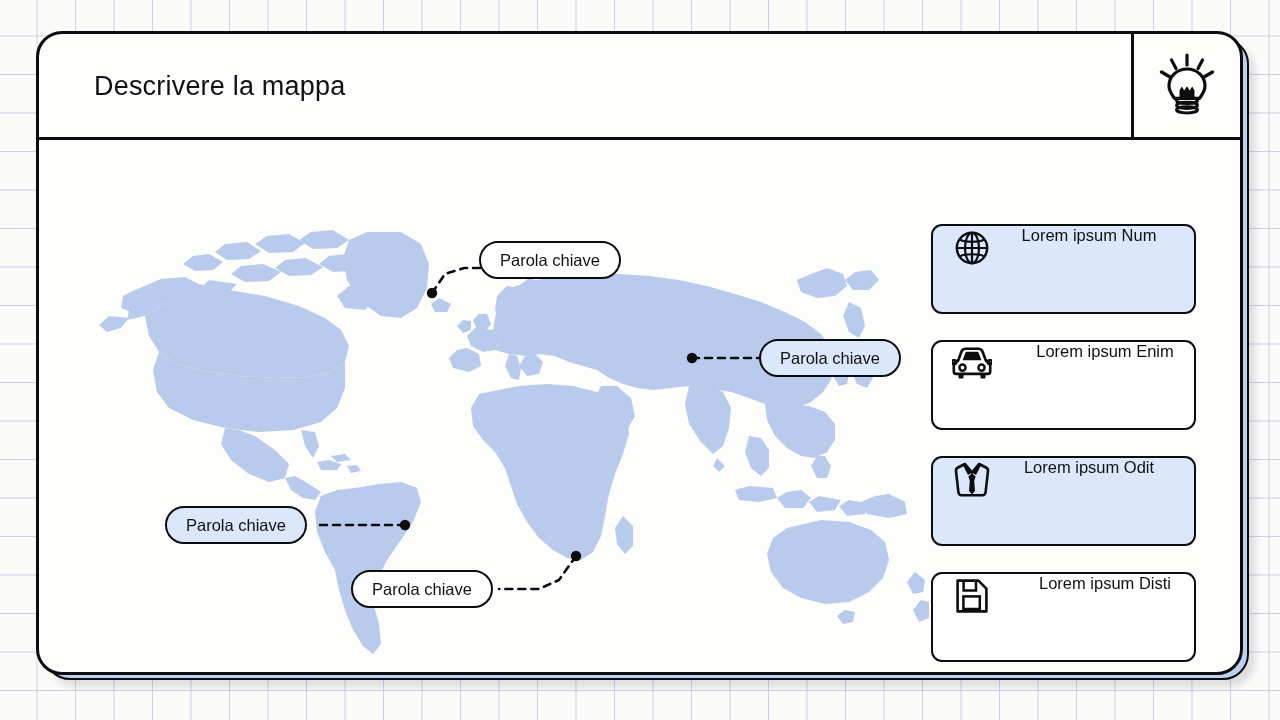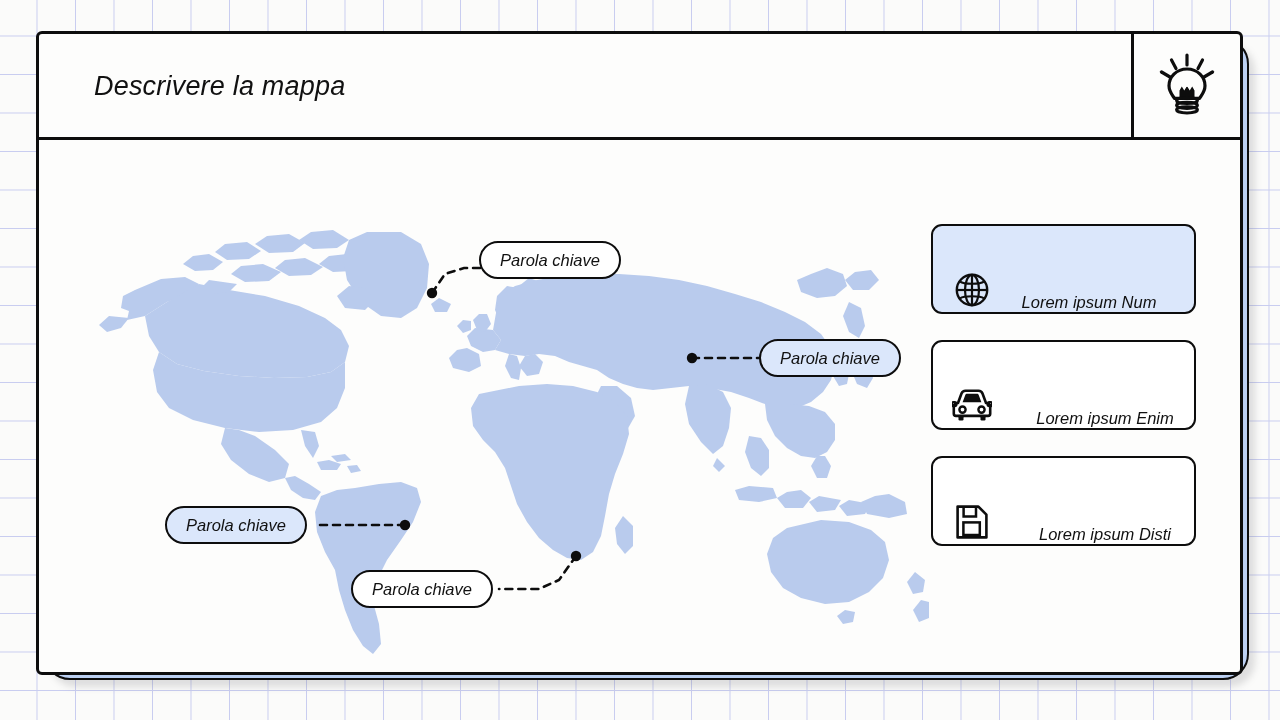--- a/index.html
+++ b/index.html
@@ -38,23 +38,22 @@
 
   
   .panel {
     position: absolute;
     left: 36px;
     top: 31px;
     width: 1201px;
     height: 638px;
     background: #fdfdfc;
     border: 3px solid #0d0d0d;
-    border-radius: 6px;
+    border-radius: 26px;
     overflow: hidden;
-    font-style: italic;
   }
 
   
   .header {
     position: absolute;
     left: 0;
     top: 0;
     width: 100%;
     height: 106px;
     border-bottom: 3px solid #0d0d0d;
@@ -122,21 +121,21 @@
 
   
   .cards {
     position: absolute;
     right: 44px;
     top: 84px;
     width: 265px;
   }
   .info-card {
     display: flex;
-    align-items: flex-end;
+    align-items: flex-start;
     height: 90px;
     border: 2.6px solid #0d0d0d;
     border-radius: 11px;
     margin-bottom: 26px;
     box-sizing: border-box;
     padding-left: 17px;
   }
   .info-card.filled { background: #dbe7fb; }
   .info-card.plain  { background: #ffffff; gap: 32px; }
   .info-card .ic {
@@ -365,20 +364,33 @@
               <circle cx="29.5" cy="20.6" r="3.1" fill="none" stroke="#0d0d0d" stroke-width="2.4"></circle>
               <rect x="6.5" y="27" width="5" height="4.4" rx="1.2" fill="#0d0d0d"></rect>
               <rect x="28.5" y="27" width="5" height="4.4" rx="1.2" fill="#0d0d0d"></rect>
               <rect x="0" y="13" width="4.4" height="4.2" rx="1.6" fill="none" stroke="#0d0d0d" stroke-width="2.2"></rect>
               <rect x="35.6" y="13" width="4.4" height="4.2" rx="1.6" fill="none" stroke="#0d0d0d" stroke-width="2.2"></rect>
             </svg>
           </span>
           <span class="lbl">Lorem ipsum Enim</span>
         </div>
 
+        <div class="info-card filled">
+          <span class="ic">
+            <svg width="38" height="38" viewBox="0 0 38 38">
+              <path d="M12 3 L5 6.5 C3.4 7.3 2.8 8.6 3 10.2 L5.4 31.2 C5.6 33 6.8 34.2 8.6 34.2
+                       L29.4 34.2 C31.2 34.2 32.4 33 32.6 31.2 L35 10.2 C35.2 8.6 34.6 7.3 33 6.5
+                       L26 3 L19 11.5 Z" fill="none" stroke="#0d0d0d" stroke-width="2.6" stroke-linejoin="round"></path>
+              <path d="M12 3 L19 11.5 L15 14 L10.5 5.2 Z" fill="#0d0d0d"></path>
+              <path d="M26 3 L19 11.5 L23 14 L27.5 5.2 Z" fill="#0d0d0d"></path>
+              <path d="M19 12.2 L22.6 15.4 L21.2 20 L22 30 L19 33.6 L16 30 L16.8 20 L15.4 15.4 Z" fill="#0d0d0d"></path>
+            </svg>
+          </span>
+          <span class="lbl">Lorem ipsum Odit</span>
+        </div>
 
         <div class="info-card plain">
           <span class="ic">
             <svg width="34" height="36" viewBox="0 0 34 36">
               <path d="M2.6 2.6 L23.4 2.6 L31.4 10.6 L31.4 33.4 L2.6 33.4 Z" fill="none" stroke="#0d0d0d" stroke-width="2.6" stroke-linejoin="round"></path>
               <path d="M8.6 2.6 L8.6 12.4 L21 12.4 L21 2.6" fill="none" stroke="#0d0d0d" stroke-width="2.5"></path>
               <rect x="8.4" y="18.4" width="16.4" height="12.6" fill="none" stroke="#0d0d0d" stroke-width="2.5"></rect>
             </svg>
           </span>
           <span class="lbl">Lorem ipsum Disti</span>

